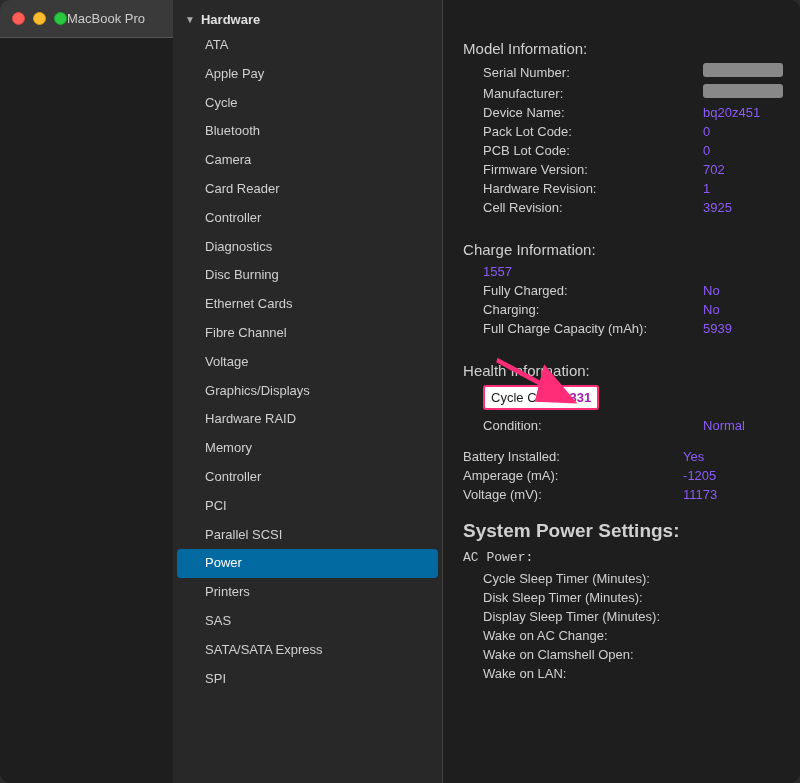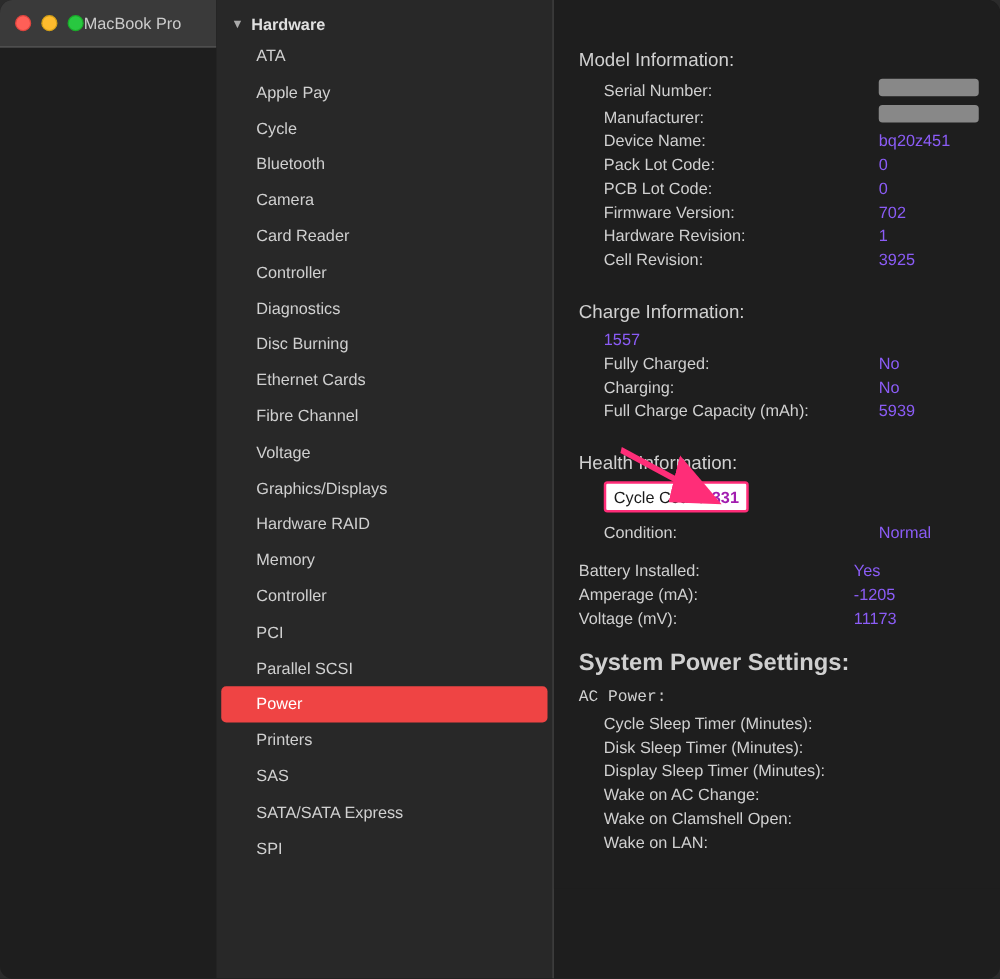--- a/index.html
+++ b/index.html
@@ -93,21 +93,21 @@
 
     .sidebar-item {
       padding: 4px 12px 4px 32px;
       color: #d0d0d0;
       font-size: 13px;
       cursor: pointer;
       line-height: 1.6;
     }
 
     .sidebar-item.active {
-      background: #ef4444;
+      background: #0369a1;
       color: white;
       border-radius: 4px;
       margin: 0 4px;
       padding-left: 28px;
     }
 
     .main-content {
       flex: 1;
       background: #1e1e1e;
       overflow-y: auto;

